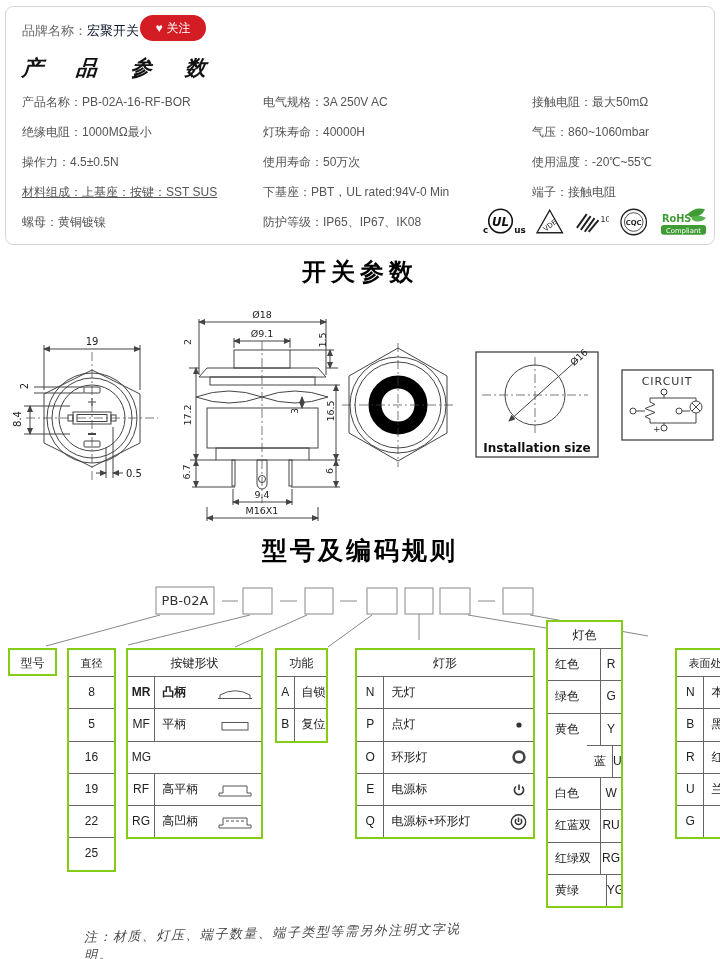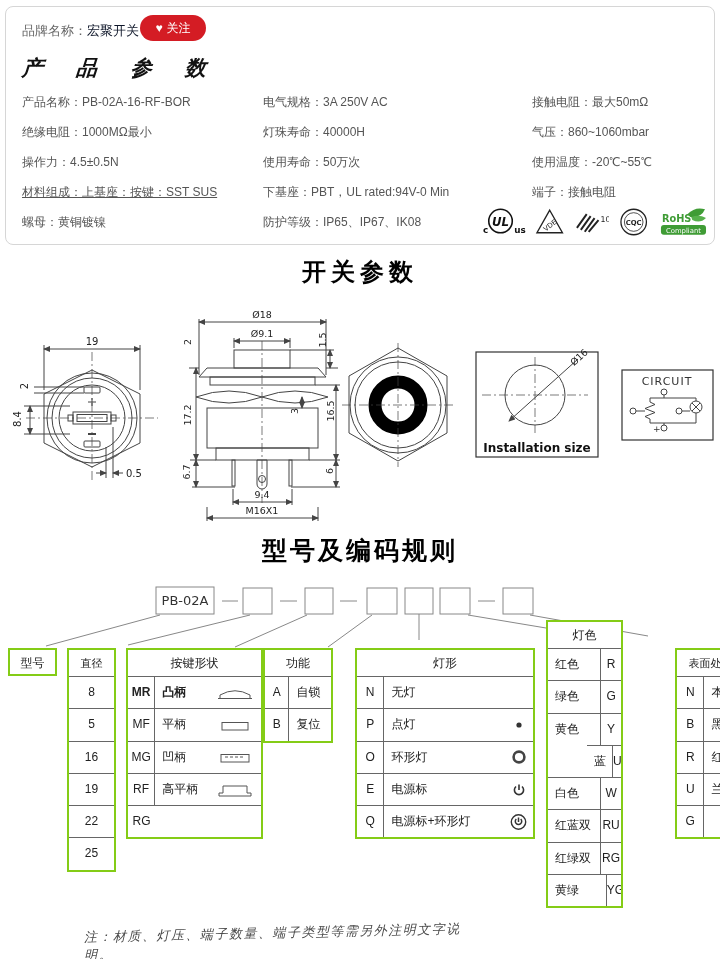--- a/index.html
+++ b/index.html
@@ -281,40 +281,40 @@
       <div class="tbl-r" style="height: 31.3px;">
         <div class="tc center" style="width: 27px; line-height: 31.3px;">MF</div>
         <div class="tc left" style="width: 110px; line-height: 31.3px;">平柄<span class="ric">
             <svg width="40" height="16" viewBox="0 0 40 16">
               <rect x="7" y="5.5" width="26" height="7.5" stroke="#555" stroke-width="1" fill="none"></rect>
             </svg>
           </span></div>
       </div>
       <div class="tbl-r" style="height: 31.3px;">
         <div class="tc center" style="width: 27px; line-height: 31.3px;">MG</div>
-        <div class="tc left" style="width: 110px; line-height: 31.3px;">凹柄<span class="ric">
-            <svg width="40" height="16" viewBox="0 0 40 16">
-              <rect x="6" y="5.5" width="28" height="7.5" stroke="#555" stroke-width="1" fill="none"></rect>
-              <path d="M10 8 h20" stroke="#555" stroke-width="1" fill="none" stroke-dasharray="3 2"></path>
-            </svg>
-          </span></div>
       </div>
       <div class="tbl-r" style="height: 31.3px;">
         <div class="tc center" style="width: 27px; line-height: 31.3px;">RF</div>
         <div class="tc left" style="width: 110px; line-height: 31.3px;">高平柄<span class="ric">
             <svg width="40" height="16" viewBox="0 0 40 16">
               <path d="M4 14 v-3 h4 v-7 h24 v7 h4 v3 z" stroke="#555" stroke-width="1" fill="none"></path>
             </svg>
           </span></div>
       </div>
       <div class="tbl-r" style="height: 31.3px;">
         <div class="tc center" style="width: 27px; line-height: 31.3px;">RG</div>
-      </div>
-    </div>
-    <div class="tbl" style="left: 263px; top: 648px; width: 70px;">
+        <div class="tc left" style="width: 110px; line-height: 31.3px;">高凹柄<span class="ric">
+            <svg width="40" height="16" viewBox="0 0 40 16">
+              <path d="M4 14 v-3 h4 v-7 h24 v7 h4 v3 z" stroke="#555" stroke-width="1" fill="none"></path>
+              <path d="M11 7 h18" stroke="#555" stroke-width="1" fill="none" stroke-dasharray="3 2"></path>
+            </svg>
+          </span></div>
+      </div>
+    </div>
+    <div class="tbl" style="left: 275px; top: 648px; width: 53px;">
       <div class="tbl-h">功能</div>
       <div class="tbl-r" style="height: 31.3px;">
         <div class="tc center" style="width: 25px; line-height: 31.3px;">A</div>
         <div class="tc left" style="width: 45px; line-height: 31.3px;">自锁</div>
       </div>
       <div class="tbl-r" style="height: 31.3px;">
         <div class="tc center" style="width: 25px; line-height: 31.3px;">B</div>
         <div class="tc left" style="width: 45px; line-height: 31.3px;">复位</div>
       </div>
     </div>

